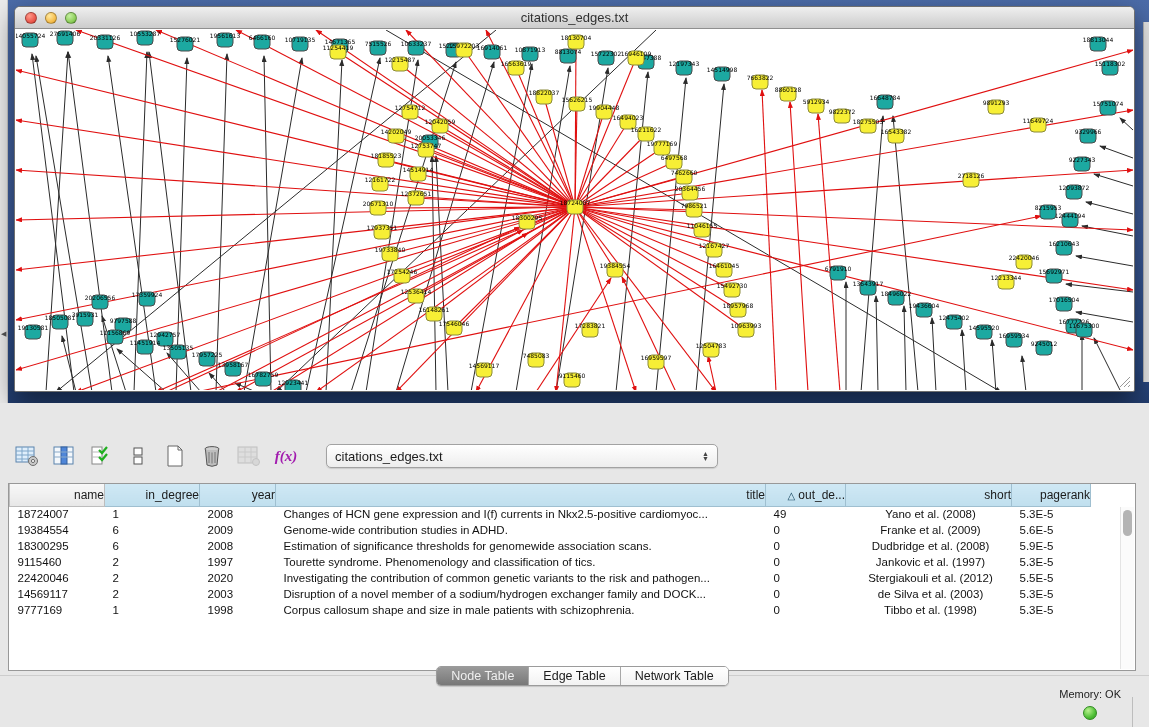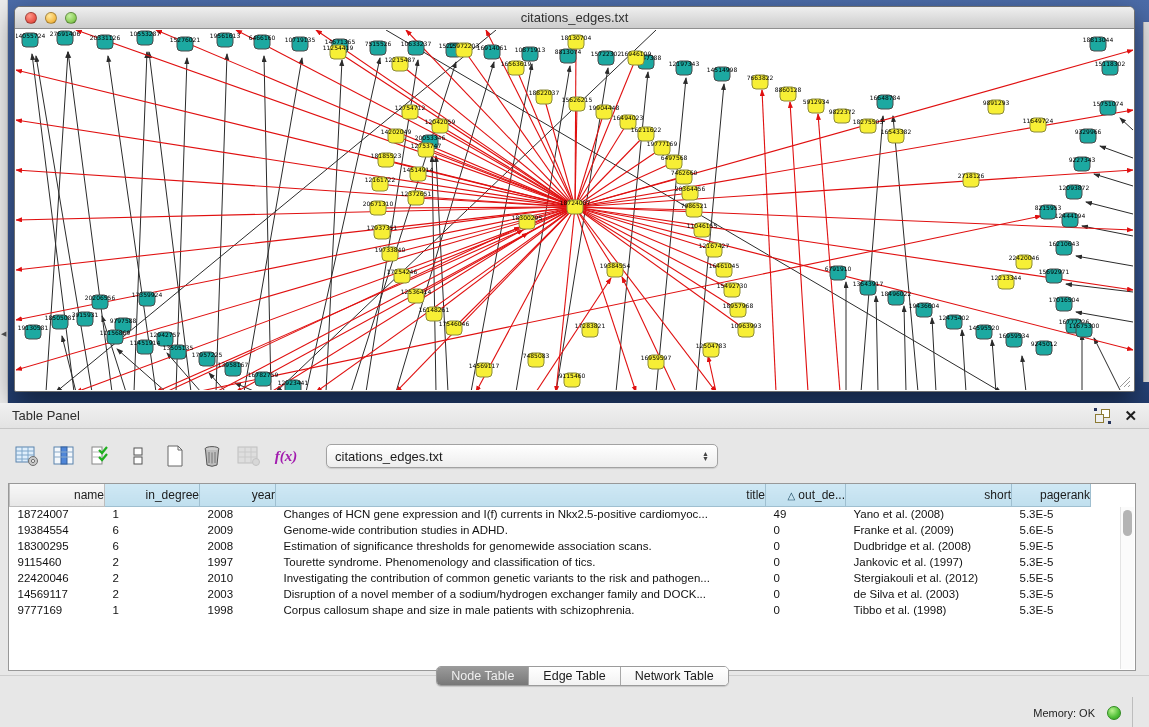--- a/index.html
+++ b/index.html
@@ -51,38 +51,38 @@
   .combo .combo-label { flex:1; }
   .combo .updown { display:flex; flex-direction:column; align-items:center; line-height:5px; font-size:7px; color:#444; }
 
   .table-wrap { position:absolute; left:8px; top:80px; width:1128px; height:188px;
     background:#fff; border:1px solid #989898; }
   table.grid { border-collapse:collapse; table-layout:fixed; width:1081px; font-size:11.5px; }
   table.grid th { height:22px; font-weight:normal; font-size:12px; color:#1b1b1b; text-align:right;
     background:linear-gradient(#cfe8f4,#c0dfee); border:1px solid #9fbfd0; border-top:none; }
   table.grid th.first { background:linear-gradient(#f8f8f8,#e7e7e7); border:1px solid #bdbdbd; border-top:none; }
   table.grid td { height:16px; padding:0 4px 0 8px; color:#111; white-space:nowrap; overflow:hidden; }
-  table.grid td.center { }
+  table.grid td.center { text-align:center; }
   .sort-tri { color:#16455e; font-size:10px; margin-right:3px; }
   col.c-name{width:95px} col.c-indeg{width:95px} col.c-year{width:76px} col.c-title{width:490px}
   col.c-outdeg{width:80px} col.c-short{width:166px} col.c-pr{width:79px}
 
   .vscroll { position:absolute; top:23px; right:1px; bottom:1px; width:14px; background:#fbfbfb; border-left:1px solid #e4e4e4; }
   .vscroll .thumb { position:absolute; top:3px; left:2px; width:9px; height:26px; border-radius:5px; background:#b4b4b4; }
 
   .tab-line { position:absolute; left:0; right:0; top:272px; border-top:1px solid #cdcdcd; }
   .tabs { position:absolute; left:16px; right:0; top:263px; display:flex; justify-content:center; }
   .seg { display:flex; border:1px solid #9b9b9b; border-radius:5px; overflow:hidden; background:#fff;
     box-shadow:0 1px 1px rgba(0,0,0,.15); }
   .seg .tab { padding:2px 14px; font-size:12.5px; color:#1c1c1c; background:linear-gradient(#ffffff,#f2f2f2); cursor:pointer; }
   .seg .tab + .tab { border-left:1px solid #a8a8a8; }
   .seg .tab.active { background:linear-gradient(#9a9a9a,#787878); color:#efefef; }
 
   .statusbar { position:absolute; left:0; bottom:0; width:1149px; height:30px; }
-  .status-right { position:absolute; right:28px; bottom:7px; display:flex; align-items:center; gap:12px; }
+  .status-right { position:absolute; right:28px; bottom:7px; display:flex; align-items:center; gap:6px;flex-direction:column; }
   .status-right .mem-label { font-size:11px; color:#222; }
   .mem-dot { width:14px; height:14px; border-radius:50%; border:1px solid #2e8a1f;
     background:radial-gradient(circle at 35% 30%, #b8f28e, #57c family 33%, #3fae2a 70%); background:radial-gradient(circle at 35% 30%, #b8f28e, #4fbf37 60%, #31961f); }
   .status-sep { position:absolute; right:16px; bottom:0; height:30px; border-left:1px solid #bdbdbd; }
 </style>
 </head>
 <body>
 
 <div class="desktop"></div>
 <div class="left-strip">
@@ -690,31 +690,20 @@
           <text x="559" y="175" text-anchor="middle" font-size="6" font-family="&quot;DejaVu Sans&quot;,sans-serif" fill="#000">18724007</text>
         </g>
       </svg>
     <svg class="resize-grip" viewBox="0 0 14 14">
       <path d="M13 3 L3 13 M13 7 L7 13 M13 11 L11 13" stroke="#9a9a9a" stroke-width="1" fill="none"></path>
     </svg>
   </div>
 </div>
 
 <div class="table-panel">
-  <div class="panel-header">
-    <span class="panel-title">Table Panel</span>
-    <span class="spacer"></span>
-    <span class="float-icon">
-      <span class="sq2"></span>
-        <span class="sq1"></span>
-      <span class="dot" style="left:-1px;top:-1px;"></span>
-        <span class="dot" style="right:-1px;bottom:-1px;"></span>
-    </span>
-    <span class="close-icon">✕</span>
-  </div>
 
   <div class="toolbar">
     <span class="tool-btn">
       <svg width="24" height="22" viewBox="0 0 24 22">
           <rect x="1" y="2" width="18" height="15" fill="#dfeefb" stroke="#5b83ad"></rect>
           <path d="M1 6 h18 M1 10 h18 M1 14 h18 M7 2 v15 M13 2 v15" stroke="#7fa6c9" stroke-width="1"></path>
           <circle cx="18" cy="16" r="4.5" fill="#c9c9c9" stroke="#6e6e6e"></circle>
           <circle cx="18" cy="16" r="1.6" fill="#f2f2f2" stroke="#6e6e6e"></circle>
         </svg>
     </span>
@@ -827,21 +816,21 @@
             <td>2</td>
             <td>1997</td>
             <td>Tourette syndrome. Phenomenology and classification of tics.</td>
             <td>0</td>
             <td class="center">Jankovic et al. (1997)</td>
             <td>5.3E-5</td>
           </tr>
           <tr>
             <td>22420046</td>
             <td>2</td>
-            <td>2010</td>
+            <td>2020</td>
             <td>Investigating the contribution of common genetic variants to the risk and pathogen...</td>
             <td>0</td>
             <td class="center">Stergiakouli et al. (2012)</td>
             <td>5.5E-5</td>
           </tr>
           <tr>
             <td>14569117</td>
             <td>2</td>
             <td>2003</td>
             <td>Disruption of a novel member of a sodium/hydrogen exchanger family and DOCK...</td>

